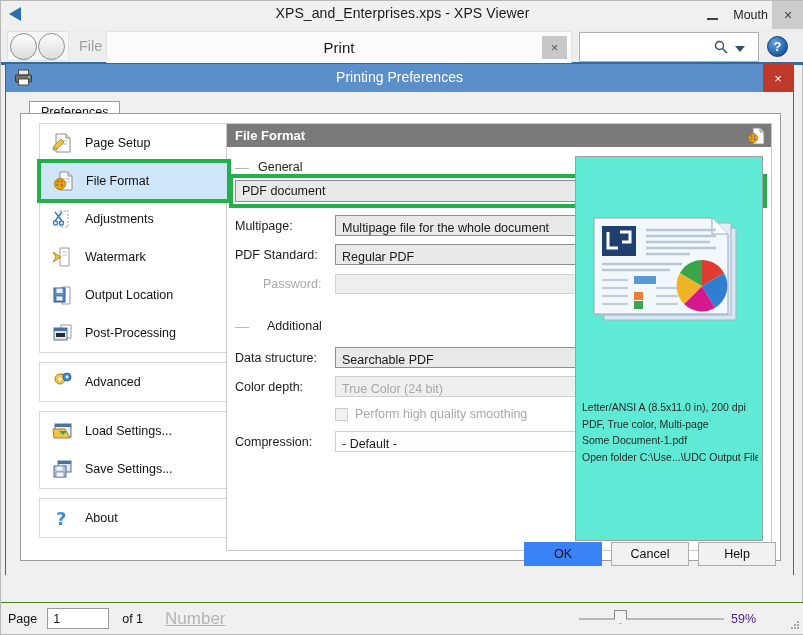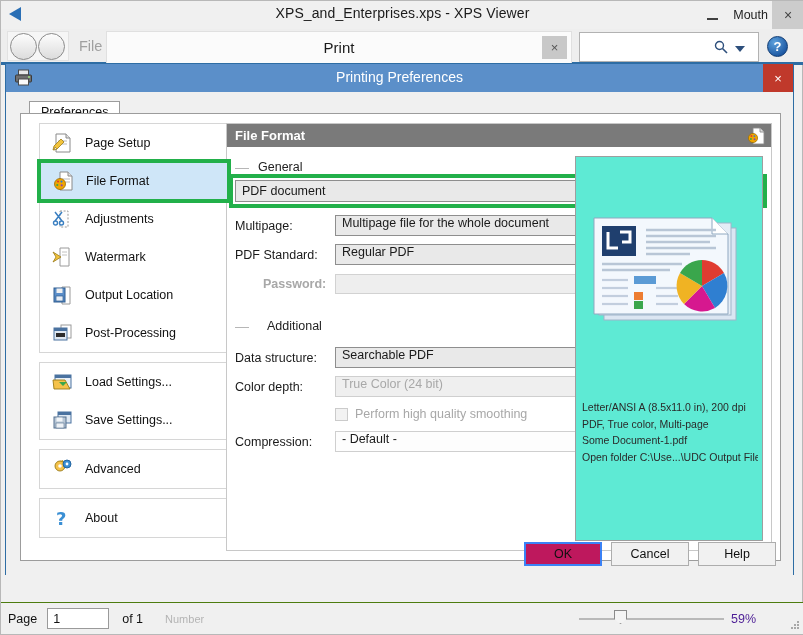--- a/index.html
+++ b/index.html
@@ -234,27 +234,27 @@
 
   .form-row {
     position: relative; height: 29px;
     margin: 0 10px 0 8px;
     display: flex; align-items: center;
   }
   .form-label {
     width: 100px; flex: 0 0 100px;
     font-size: 12.5px; color: #1a1a1a;
   }
-  .form-label.dim { color: #a8a8a8; font-weight: bold; }
+  .form-label.dim { color: #a8a8a8; }
   .combo {
     position: relative;
     flex: 1 1 auto; height: 21px;
     background: #e9e9e9;
     border: 1px solid #8e8e8e;
-    display: flex; align-items: flex-start;
+    display: flex; align-items: flex-end;
     padding-left: 6px;
     font-size: 12.5px; color: #1a1a1a;
   }
   .combo.disabled {
     background: #efefef; border-color: #cfcfcf; color: #a8a8a8;
   }
   .combo.white { background: #fdfdfd; border-color: #cfcfcf; }
   .chev {
     position: absolute; right: 6px; top: 5px;
     width: 9px; height: 9px;
@@ -311,39 +311,39 @@
     height: 43px;
     display: flex; align-items: center; justify-content: flex-end;
     padding-right: 17px; gap: 9px;
   }
   .btn {
     width: 78px; height: 24px;
     background: #f1f1f1; border: 1px solid #adadad;
     font-size: 12.5px; color: #111;
     display: flex; align-items: center; justify-content: center;
   }
-  .btn.default { border: 2px solid #3b82f6; background: #be185d; }
+  .btn.default { border: 2px solid #3b82f6; background: #3b82f6; }
 
   
   .statusbar {
     position: absolute; left: 0; bottom: 0;
     width: 803px; height: 32px;
     background: #f0f0f0;
     border-top: 1px solid #4d7c0f;
     display: flex; align-items: center;
   }
   .sb-label { margin-left: 7px; font-size: 12.5px; color: #111; }
   .sb-page-input {
     margin-left: 10px; width: 62px; height: 21px;
     background: #ffffff; border: 1px solid #9a9a9a;
     font-size: 12.5px; color: #111;
     display: flex; align-items: center; padding-left: 5px;
   }
   .sb-of { margin-left: 13px; font-size: 12.5px; color: #111; }
-  .sb-number { margin-left: 22px; font-size: 11px; color: #b4b4b4; }
+  .sb-number { margin-left: 22px; font-size: 17px; color: #b4b4b4; text-decoration: underline; }
   .zoom-slider {
     position: absolute; left: 578px; top: 15px;
     width: 145px; height: 2px; background: #b9b9b9;
   }
   .zoom-thumb {
     position: absolute; left: 35px; top: -8px;
     width: 13px; height: 14px;
     background: #f4f4f4; border: 1px solid #8a8a8a;
     clip-path: polygon(0 0, 100% 0, 100% 65%, 50% 100%, 0 65%);
   }
@@ -498,54 +498,54 @@
                 </svg>
               </span>
               <span>Post-Processing</span>
             </div>
           </div>
 
           <div class="nav-group">
             <div class="nav-item">
               <span class="nav-ico">
                 <svg width="22" height="22" viewBox="0 0 22 22">
+                  <path d="M8 3l1.3.3.9-1 1.2.8-.3 1.3 1 .9 1.3-.3.8 1.2-1 .9.3 1.3-1.2.8-.9-1-1.3.3-.8-1.2 1-.9-.3-1.3z" fill="#f5b51a" stroke="#9a7a16" stroke-width=".5"></path>
+                  <circle cx="8" cy="8" r="5" fill="#f5c24a" stroke="#9a7a16" stroke-width=".9"></circle>
+                  <circle cx="8" cy="8" r="1.8" fill="#ffffff"></circle>
+                  <circle cx="15" cy="6" r="4" fill="#3a8fd4" stroke="#1f5f9a" stroke-width=".9"></circle>
+                  <circle cx="15" cy="6" r="1.4" fill="#ffffff"></circle>
+                </svg>
+              </span>
+              <span>Advanced</span>
+            </div>
+          </div>
+
+          <div class="nav-group">
+            <div class="nav-item">
+              <span class="nav-ico">
+                <svg width="22" height="22" viewBox="0 0 22 22">
                   <rect x="3" y="4" width="16" height="13" fill="#e9f0f8" stroke="#4a72a0" stroke-width="1"></rect>
                   <rect x="3" y="4" width="16" height="3" fill="#4a72a0"></rect>
                   <path d="M1 9h12l5 9H2z" fill="#f5c24a" stroke="#9a7a16" stroke-width=".9"></path>
                   <path d="M7 11l4 4 4-4z" fill="#3aa64c"></path>
                 </svg>
               </span>
               <span>Load Settings...</span>
             </div>
             <div class="nav-item">
               <span class="nav-ico">
                 <svg width="22" height="22" viewBox="0 0 22 22">
                   <rect x="6" y="3" width="13" height="11" fill="#dfe8f2" stroke="#4a72a0" stroke-width="1"></rect>
                   <rect x="6" y="3" width="13" height="3" fill="#4a72a0"></rect>
                   <rect x="2" y="8" width="12" height="11" fill="#b9c7d6" stroke="#55708f" stroke-width="1"></rect>
                   <rect x="4.5" y="8.5" width="6" height="4" fill="#f2f5f8"></rect>
                   <rect x="4" y="14" width="8" height="5" fill="#eef2f6" stroke="#55708f" stroke-width=".6"></rect>
                 </svg>
               </span>
               <span>Save Settings...</span>
-            </div>
-          </div>
-
-          <div class="nav-group">
-            <div class="nav-item">
-              <span class="nav-ico">
-                <svg width="22" height="22" viewBox="0 0 22 22">
-                  <path d="M8 3l1.3.3.9-1 1.2.8-.3 1.3 1 .9 1.3-.3.8 1.2-1 .9.3 1.3-1.2.8-.9-1-1.3.3-.8-1.2 1-.9-.3-1.3z" fill="#f5b51a" stroke="#9a7a16" stroke-width=".5"></path>
-                  <circle cx="8" cy="8" r="5" fill="#f5c24a" stroke="#9a7a16" stroke-width=".9"></circle>
-                  <circle cx="8" cy="8" r="1.8" fill="#ffffff"></circle>
-                  <circle cx="15" cy="6" r="4" fill="#3a8fd4" stroke="#1f5f9a" stroke-width=".9"></circle>
-                  <circle cx="15" cy="6" r="1.4" fill="#ffffff"></circle>
-                </svg>
-              </span>
-              <span>Advanced</span>
             </div>
           </div>
 
           <div class="nav-group">
             <div class="nav-item">
               <span class="nav-ico">
                 <svg width="22" height="22" viewBox="0 0 22 22">
                   <text x="4" y="18" font-family="DejaVu Sans" font-size="18" font-weight="bold" fill="#3a8fd4">?</text>
                 </svg>
               </span>

